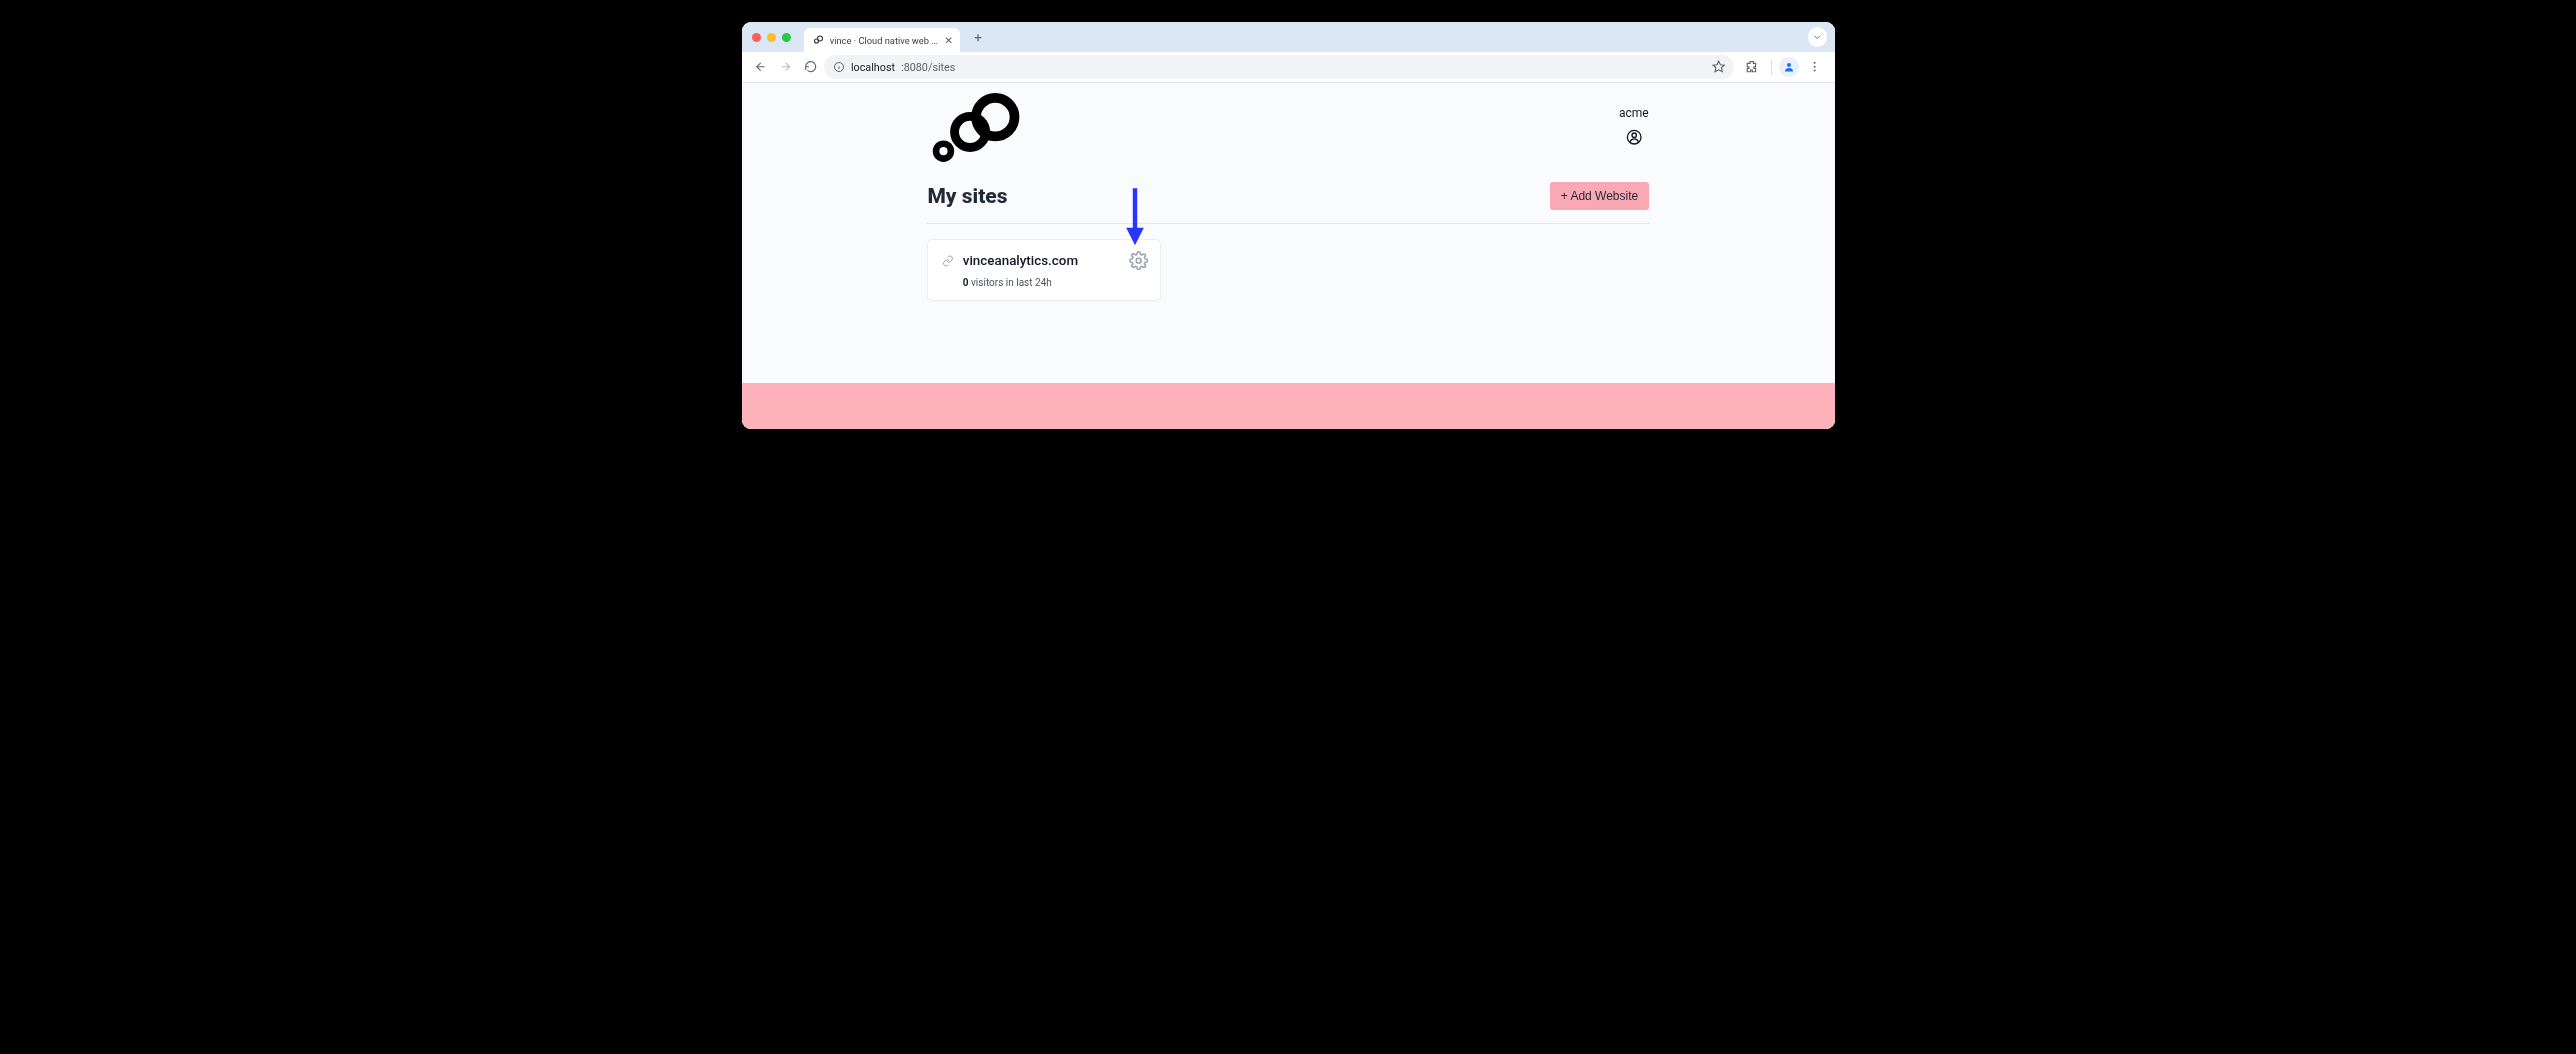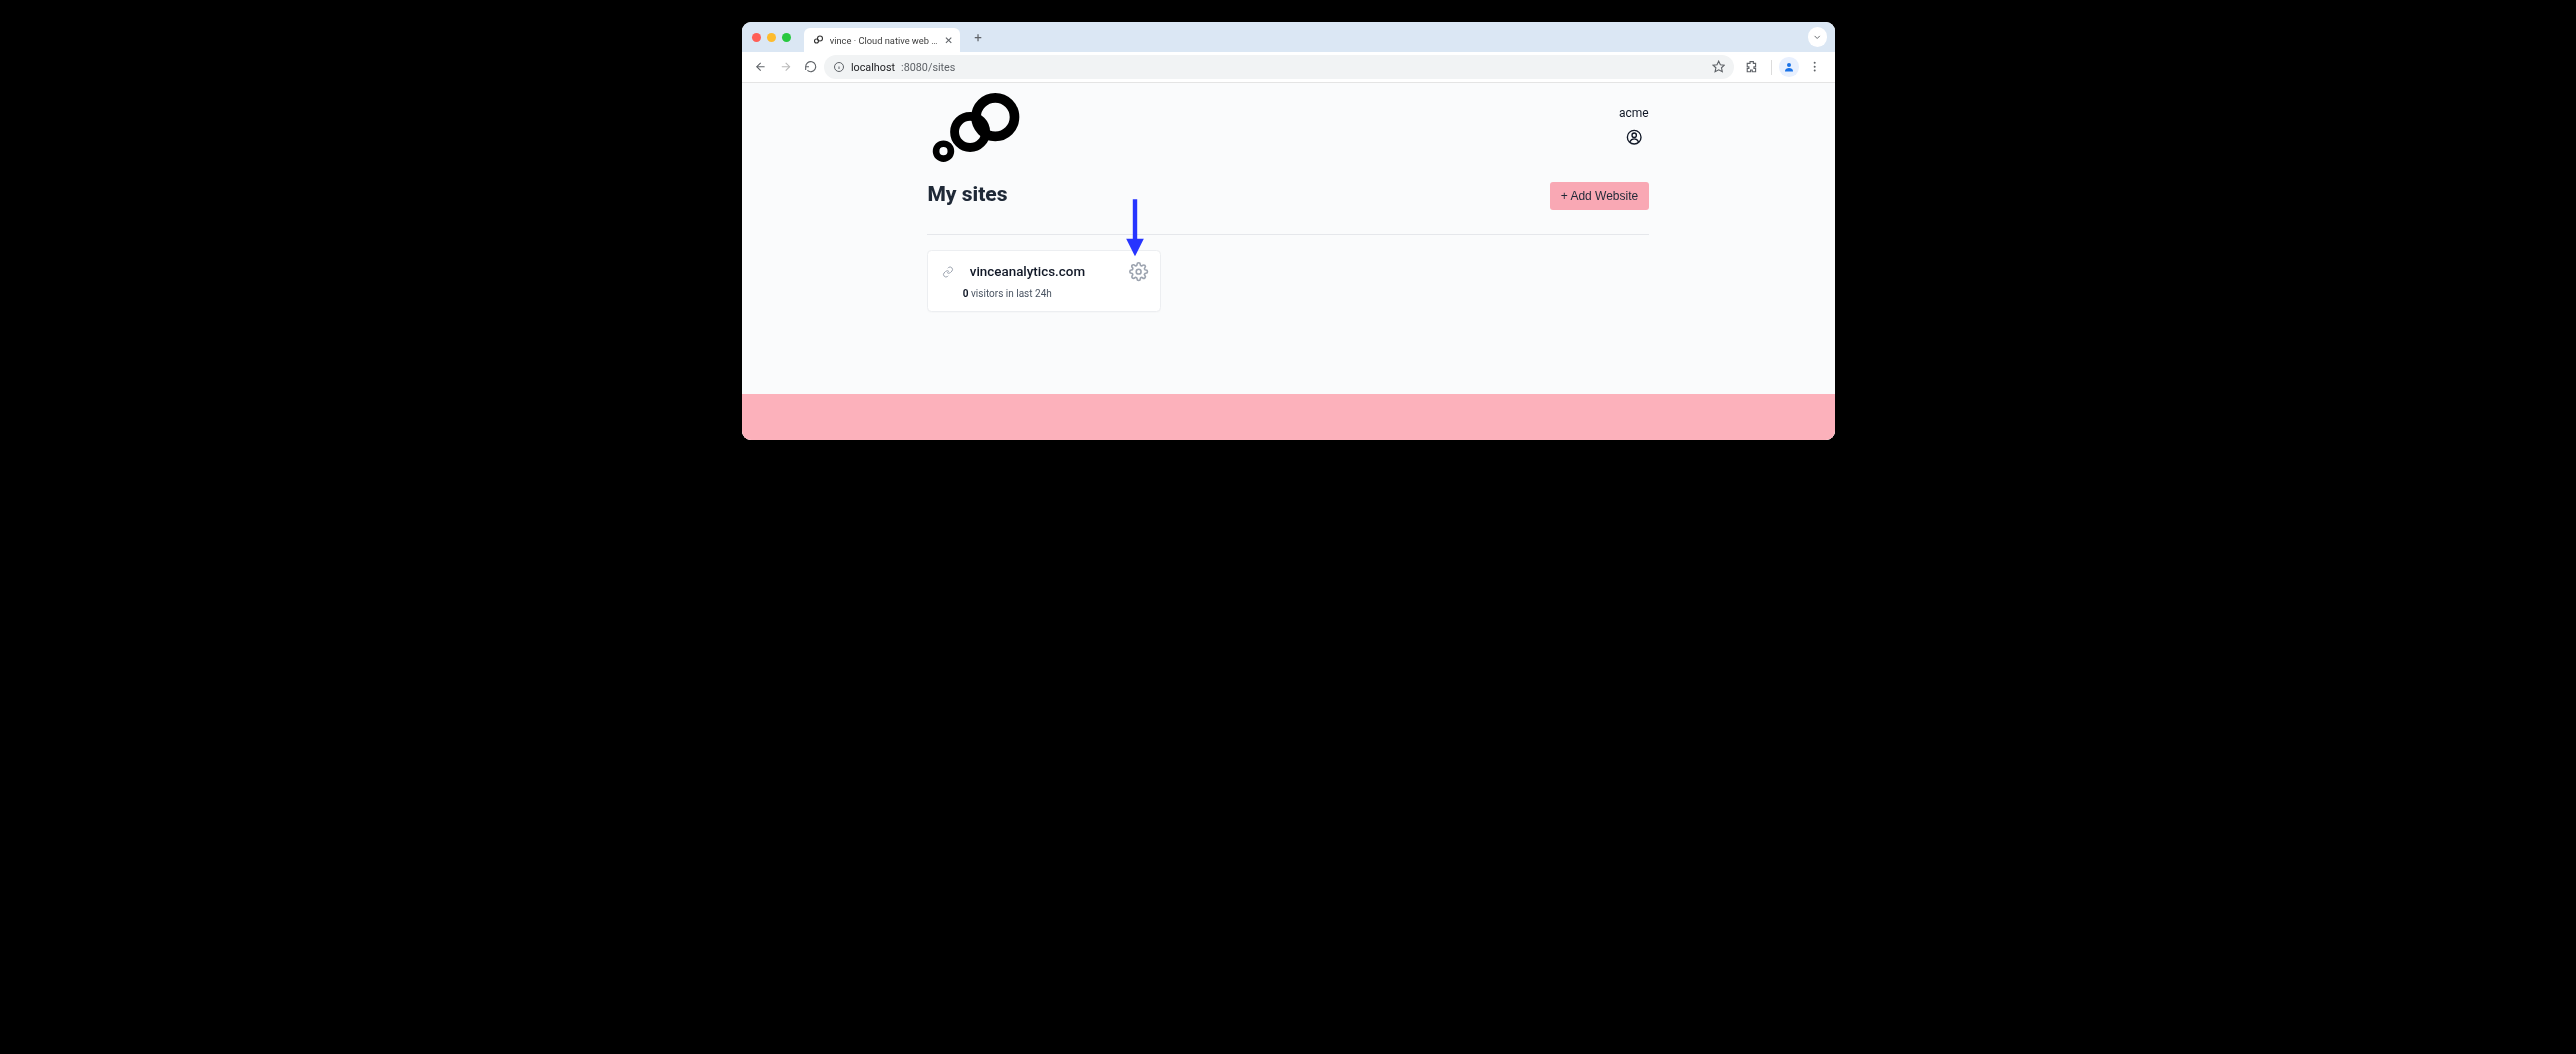--- a/index.html
+++ b/index.html
@@ -115,23 +115,23 @@
     align-items:center;
     padding-top:6px;
   }
   .logo { width:104px; height:74px; }
   .user-area {
     margin-left:auto; display:flex; align-items:center; gap:9px;
     font-size:12px; color:#111827; cursor:pointer;flex-direction:column;
   }
   .user-icon { width:16.4px; height:16.4px; color:#111827; }
   .title-row {
-    display:flex; align-items:flex-start; justify-content:space-between;
+    display:flex; align-items:center; justify-content:space-between;
     margin-top: 19.3px;
-    padding-bottom: 24px;
+    padding-bottom: 13px;
     border-bottom: 0.7px solid #e5e7eb;
     gap: 28px;
   }
   .page-title { font-size:21px; font-weight:800; color:#1f2937; }
   .add-btn {
     background:#f9a8b4; color:#1f2937;
     font-size:12px; font-weight:500;
     padding:6.7px 10.4px; border:none; border-radius:3px; cursor:pointer;
   }
   .sites-grid {
@@ -140,21 +140,21 @@
   }
   .site-card {
     width: 234px;
     background:#fff;
     border:0.7px solid #eceef1;
     border-radius:4.5px;
     padding:13.4px 13.4px 12px 13.4px;
     position:relative;
     box-shadow: 0 0.7px 1.5px rgba(0,0,0,0.02);
   }
-  .site-row1 { display:flex; align-items:center; gap:16px; }
+  .site-row1 { display:flex; align-items:center; gap:9px; }
   .link-icon { color:#9ca3af; }
   .site-name { font-size:13.4px; color:#111827; font-weight:500; }
   .gear-btn {
     position:absolute; right:10.4px; top:10.4px;
     width:22px; height:22px; display:flex; align-items:center; justify-content:center;
     color:#9ca3af; cursor:pointer;
   }
   .site-row2 { margin-top:9px; padding-left:21px; font-size:10px; color:#4b5563; }
   .site-row2 .count { font-weight:700; color:#111827; }
   .annotation-arrow {

